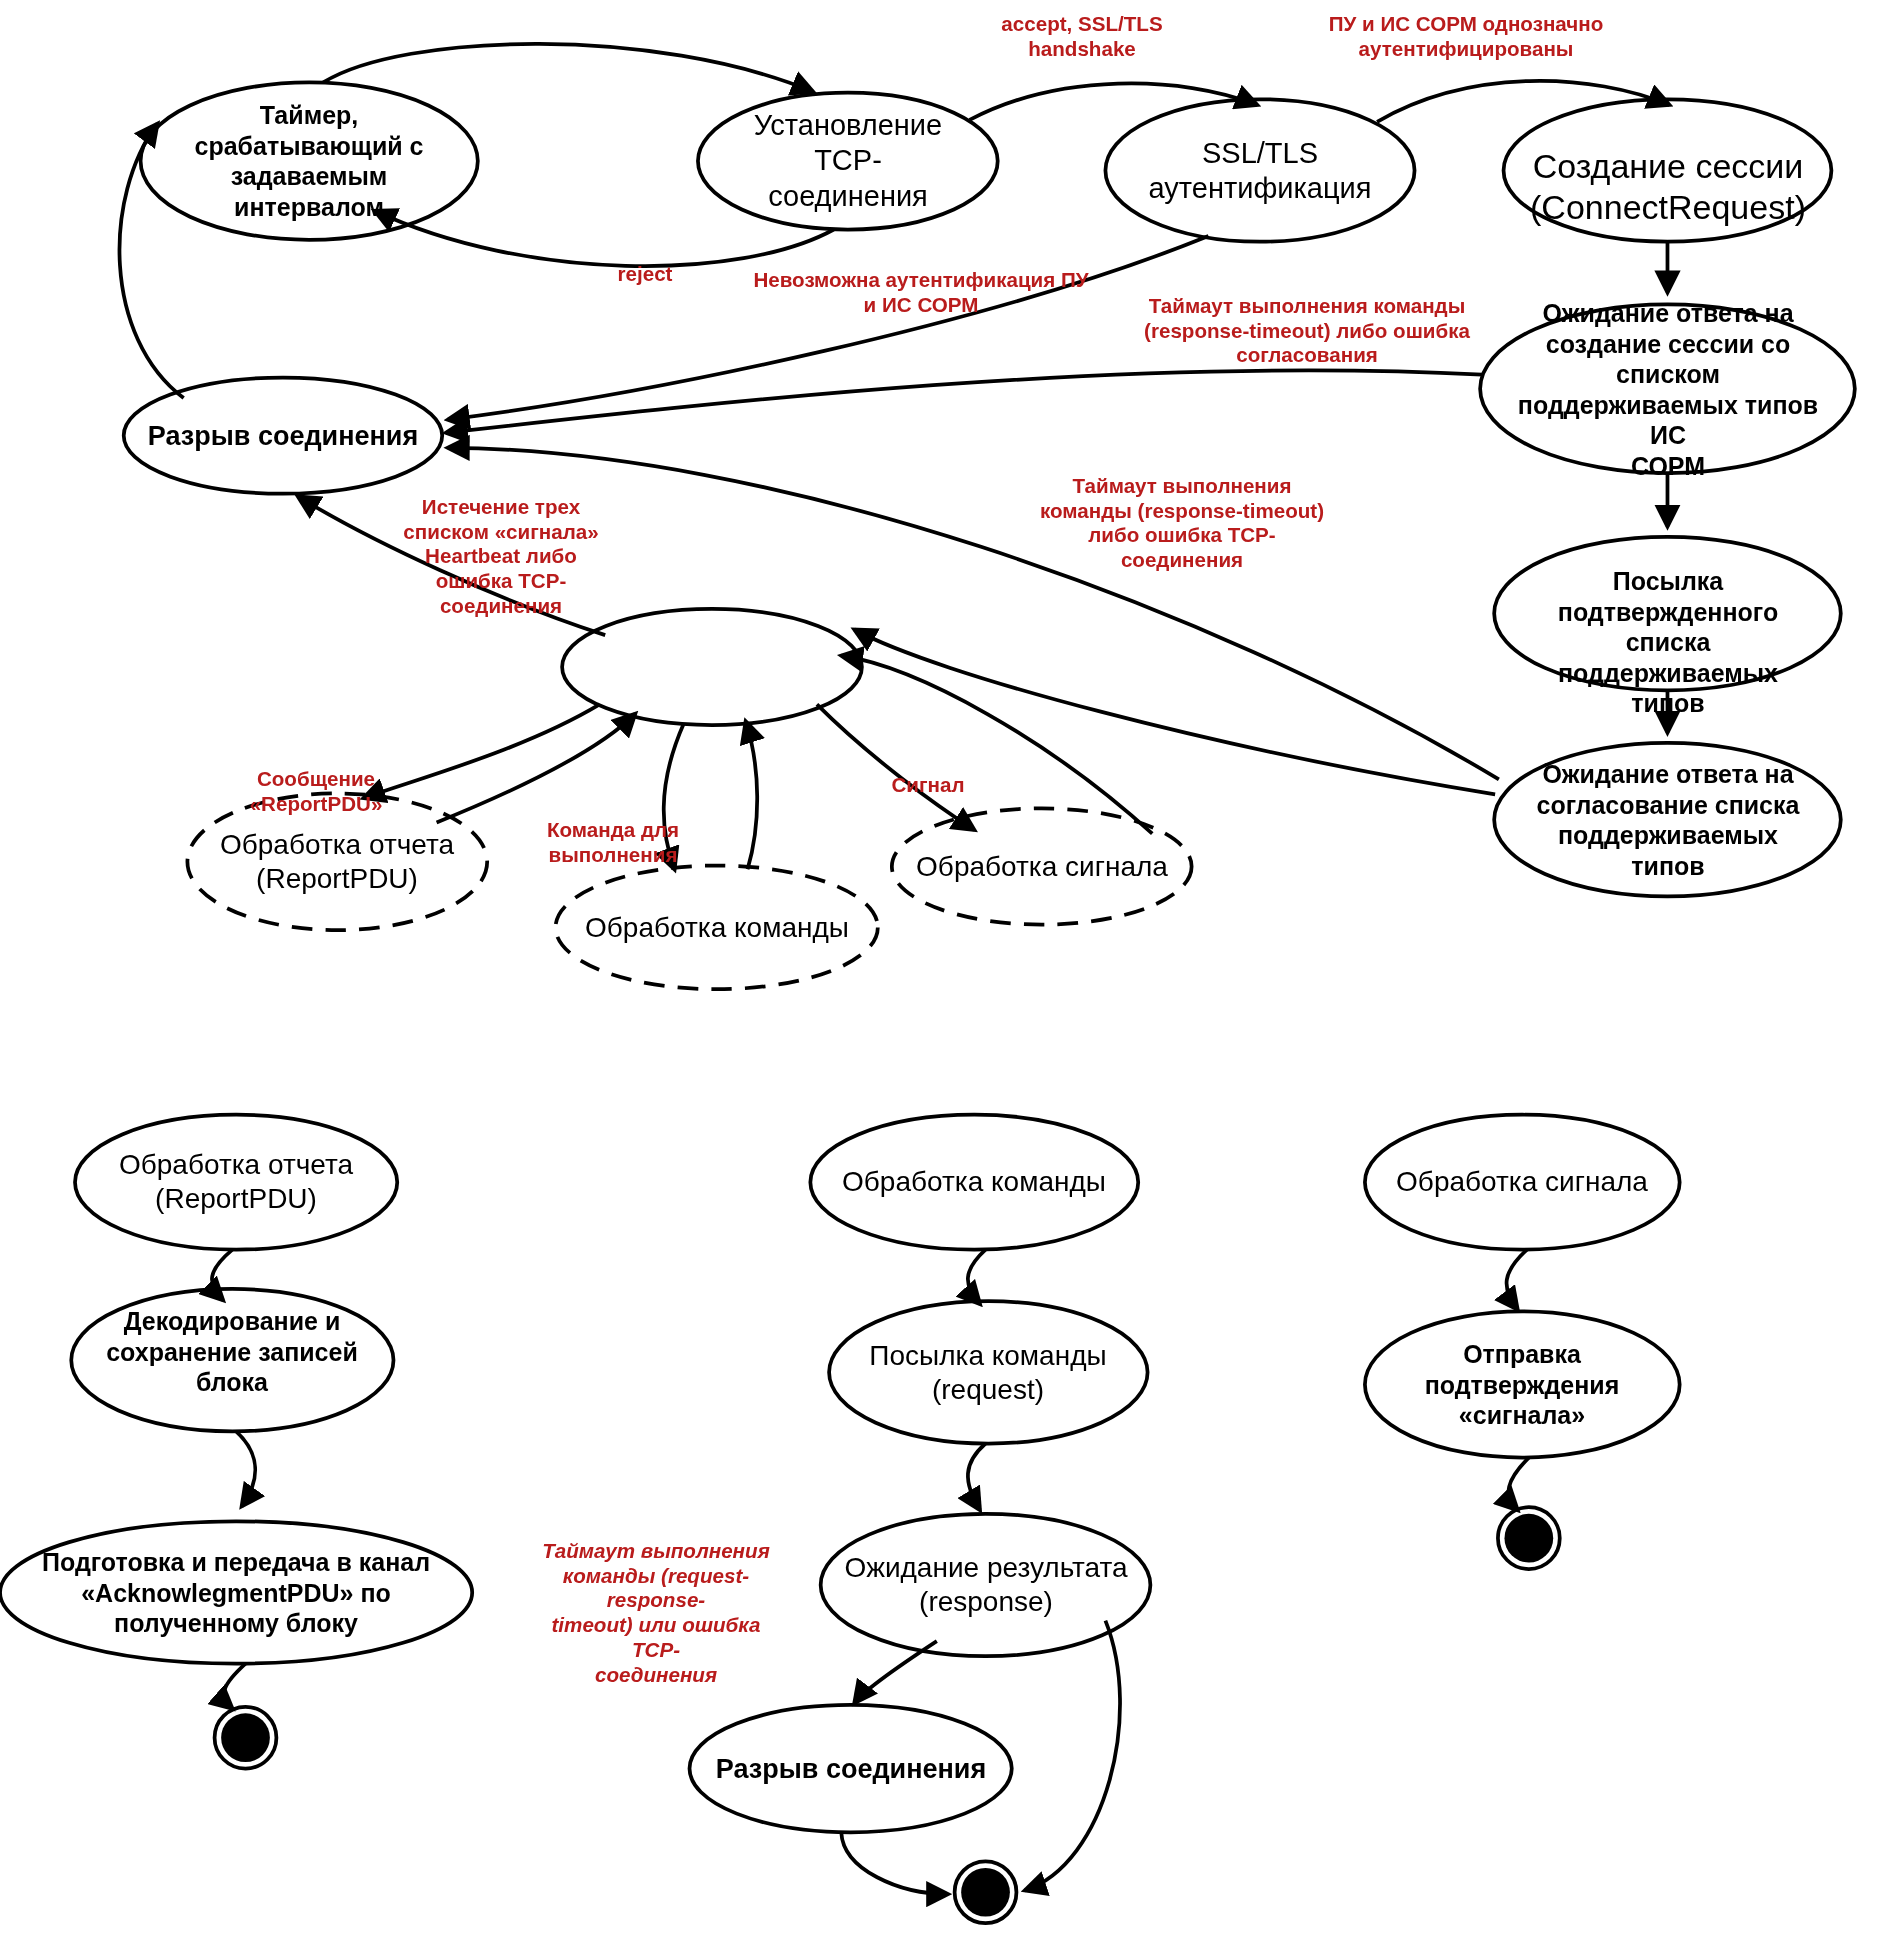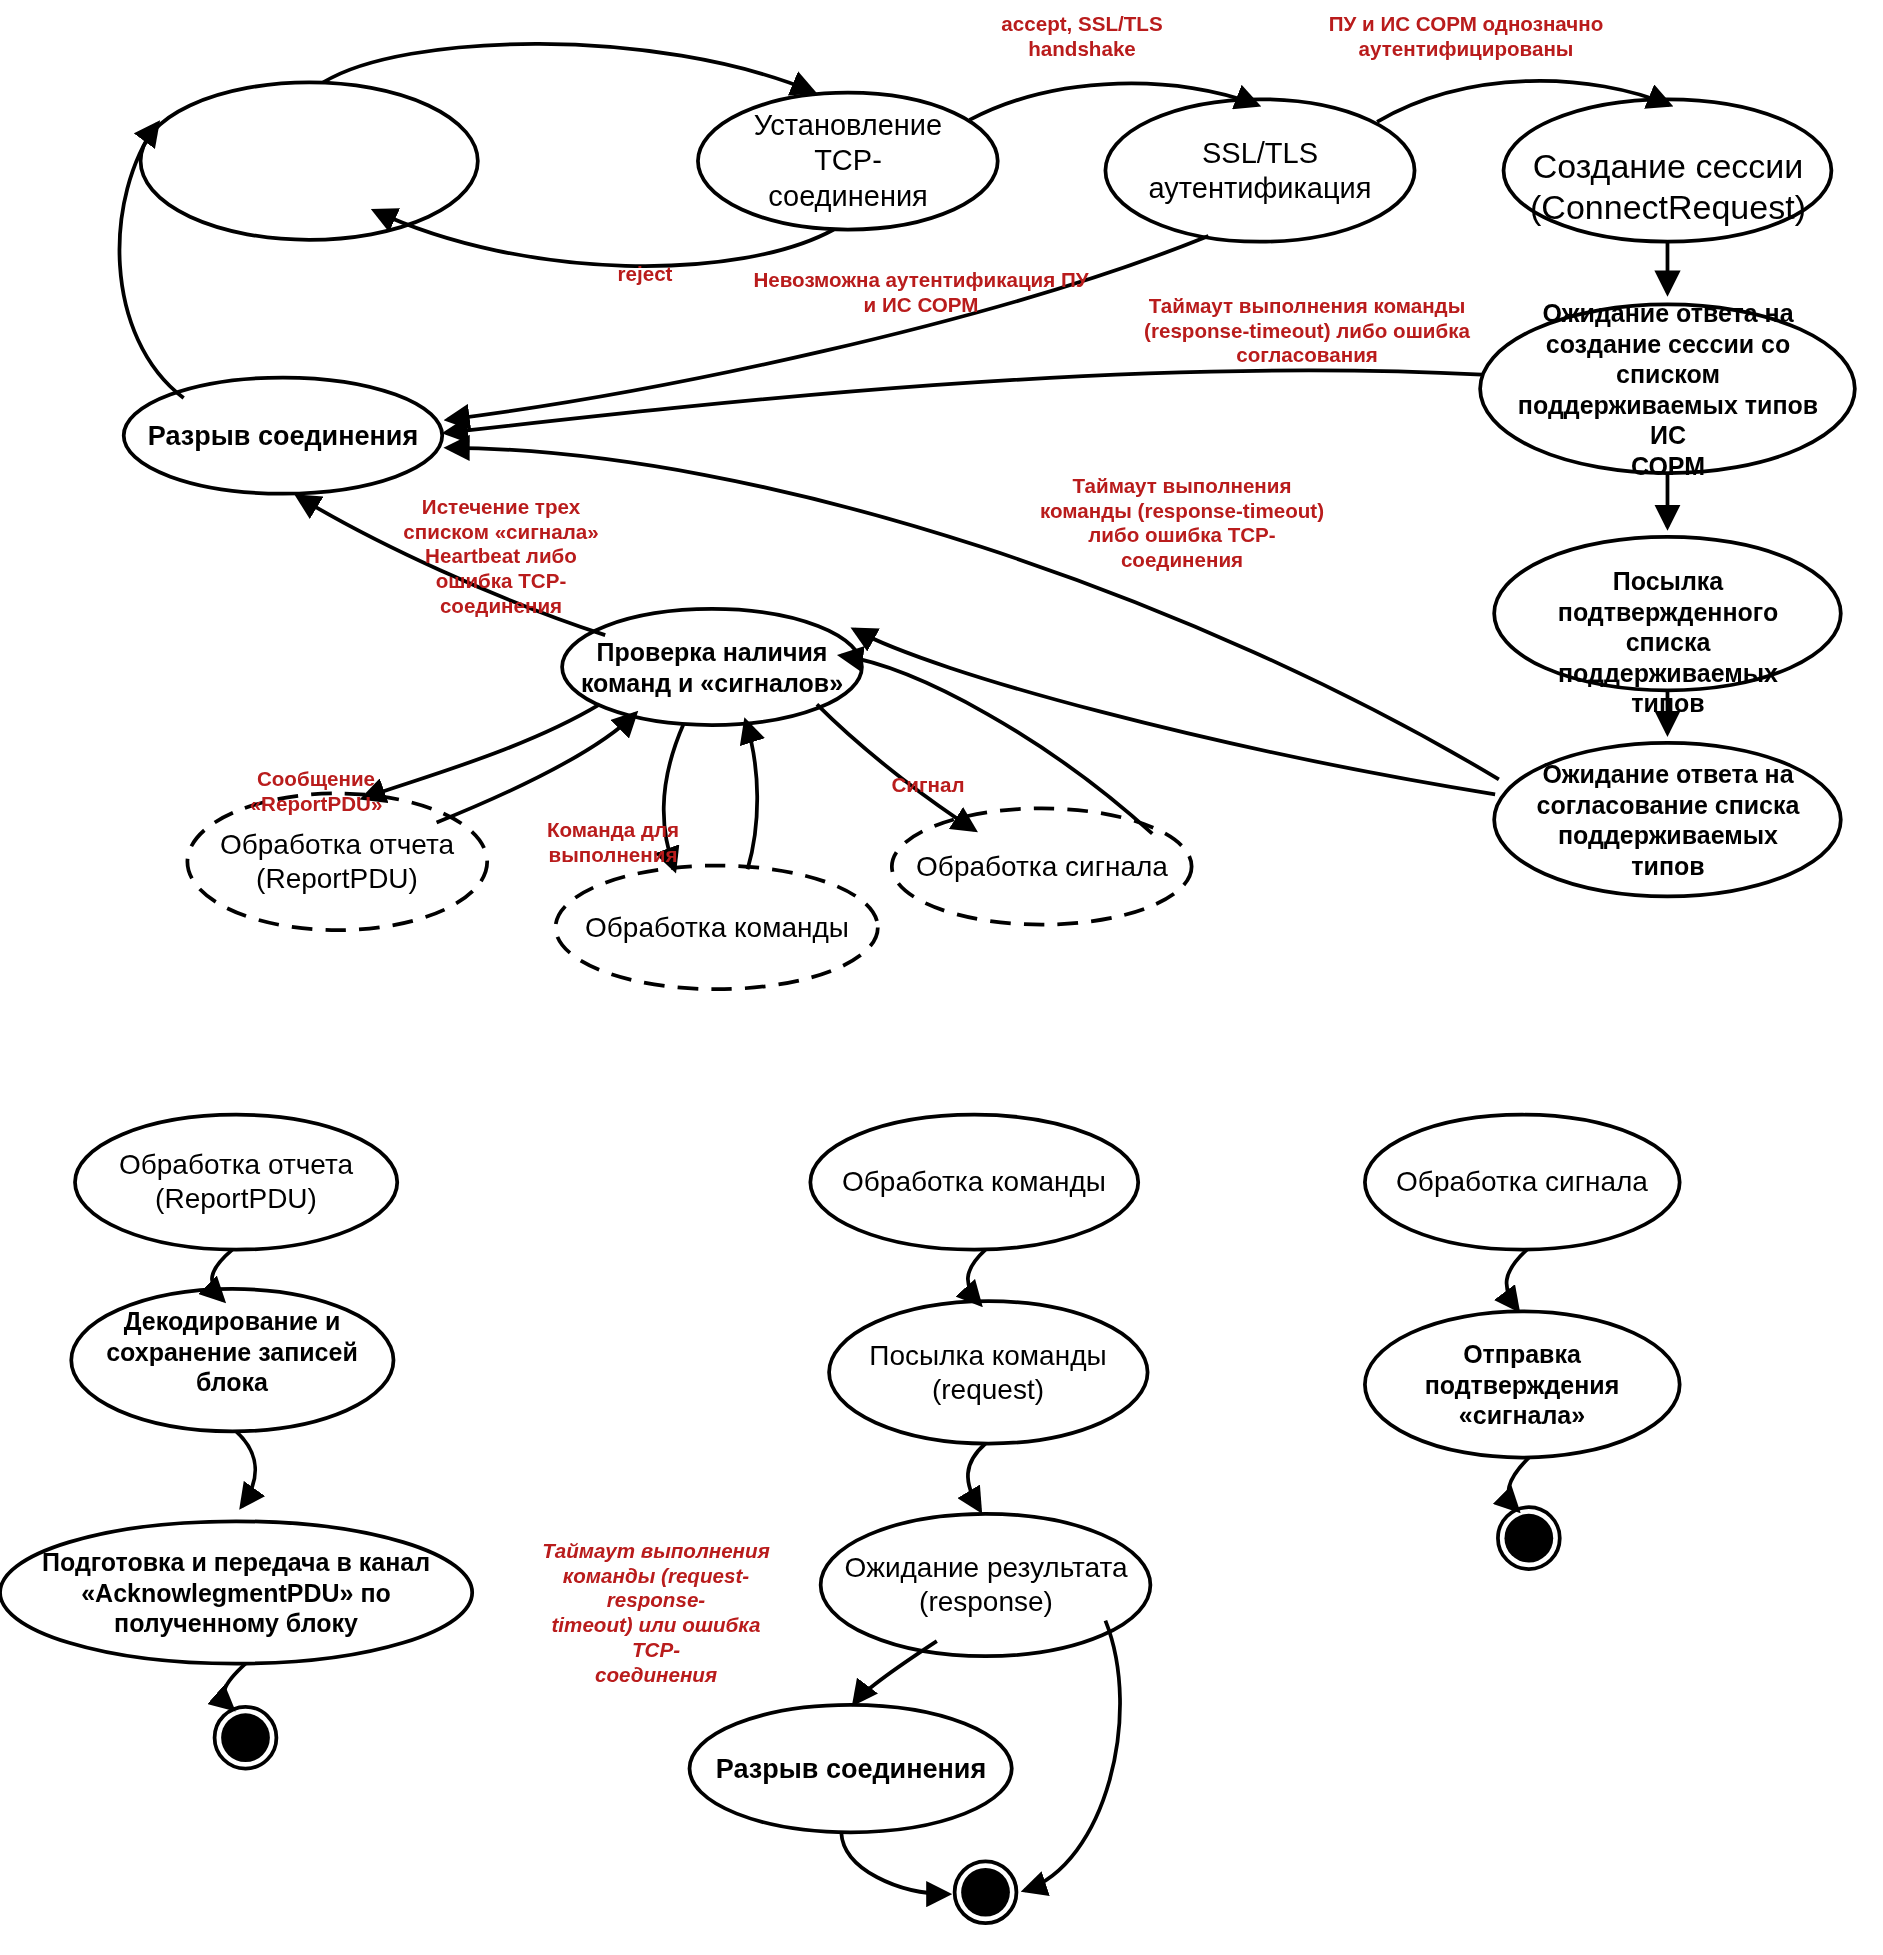--- a/index.html
+++ b/index.html
@@ -166,39 +166,40 @@
 
     <ellipse class="ell" cx="1625" cy="1262" rx="168" ry="72"></ellipse>
     <ellipse class="ell" cx="1625" cy="1478" rx="168" ry="78"></ellipse>
     <circle class="final-outer" cx="1632" cy="1642" r="33"></circle>
     <circle class="final-inner" cx="1632" cy="1642" r="26"></circle>
 
     <path class="edge" d="M 1630 1334 C 1604 1358, 1602 1374, 1620 1398" marker-end="url(#arrow)"></path>
     <path class="edge" d="M 1632 1556 C 1608 1580, 1604 1596, 1620 1612" marker-end="url(#arrow)"></path>
   </svg>
 
+  <div class="node-label bold" style="left:309px; top:161px; width:309px;">Таймер,
+срабатывающий с
+задаваемым интервалом</div>
   <div class="node-label" style="left:848px; top:161px; width:262px; font-size:29px;">Установление TCP-
 соединения</div>
   <div class="node-label" style="left:1260px; top:171px; width:272px; font-size:29px;">SSL/TLS
 аутентификация</div>
   <div class="node-label" style="left:1668px; top:187px; width:300px; font-size:34px;">Создание сессии
 (ConnectRequest)</div>
   <div class="node-label bold" style="left:1668px; top:389px; width:328px;">Ожидание ответа на
 создание сессии со списком
 поддерживаемых типов ИС
 СОРМ</div>
   <div class="node-label bold" style="left:1668px; top:614px; width:300px;margin-top:28px;">Посылка
 подтвержденного списка
 поддерживаемых типов</div>
   <div class="node-label bold" style="left:1668px; top:820px; width:300px;">Ожидание ответа на
 согласование списка
 поддерживаемых типов</div>
   <div class="node-label bold" style="left:283px; top:436px; width:281px; font-size:27px;">Разрыв соединения</div>
-  <div class="node-label bold" style="left:712px; top:667px; width:272px;">Проверка наличия
-команд и «сигналов»</div>
 
   <div class="node-label" style="left:337px; top:862px; width:272px; font-size:28px;">Обработка отчета
 (ReportPDU)</div>
   <div class="node-label" style="left:717px; top:928px; width:290px; font-size:28px;">Обработка команды</div>
   <div class="node-label" style="left:1042px; top:867px; width:281px; font-size:28px;">Обработка сигнала</div>
 
   <div class="node-label" style="left:236px; top:1182px; width:281px; font-size:28px;">Обработка отчета
 (ReportPDU)</div>
   <div class="node-label bold" style="left:232px; top:1352px; width:281px;">Декодирование и
 сохранение записей

